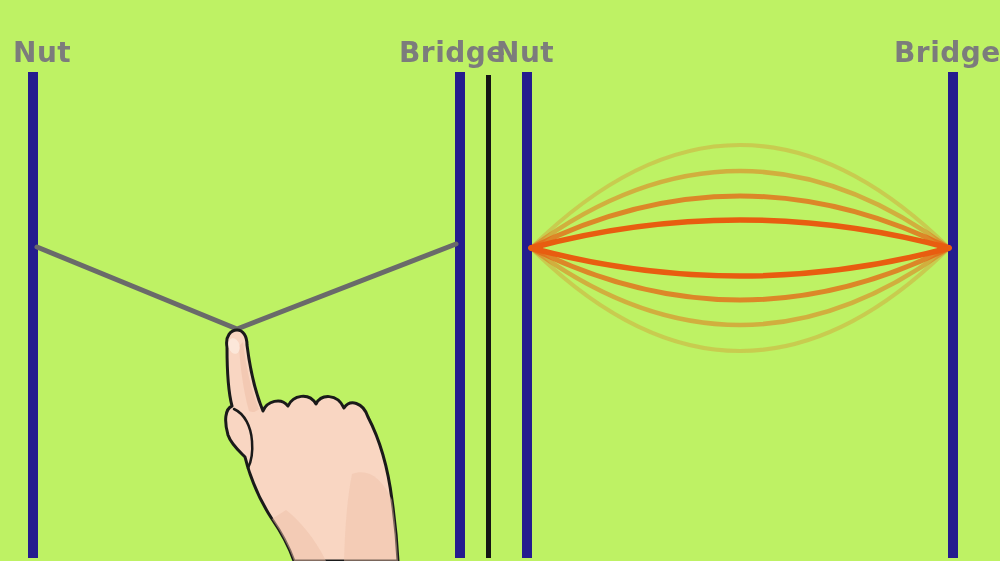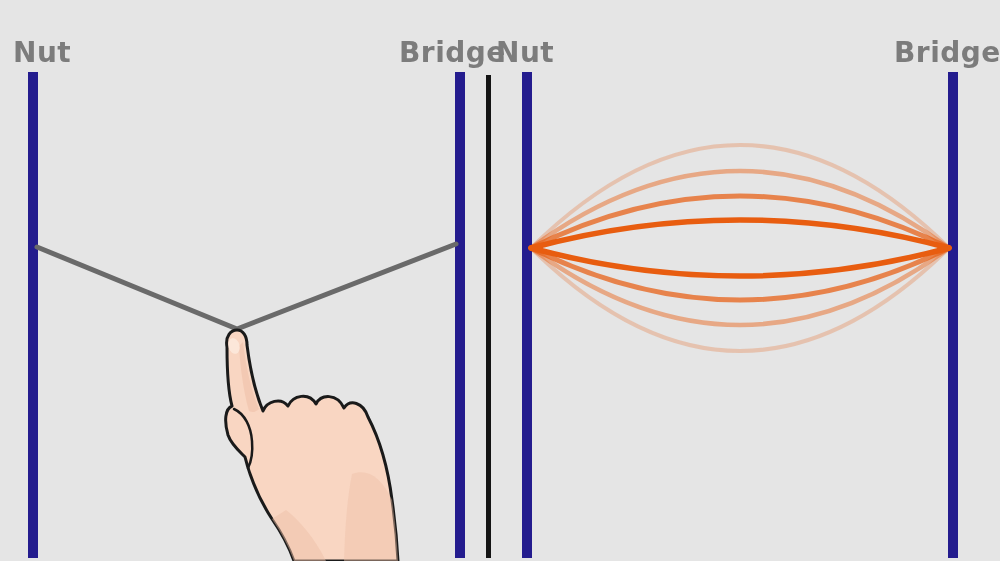--- a/index.html
+++ b/index.html
@@ -1,20 +1,20 @@
 <!DOCTYPE html>
 <html><head>
 <meta charset="utf-8">
 <style>
   html, body { margin: 0; padding: 0; background: #ffffff; }
   .stage {
     position: relative;
     width: 1000px;
     height: 561px;
-    background: #e5e5e5;
+    background: #bef264;
     overflow: hidden;
     font-family: "DejaVu Sans", "Liberation Sans", sans-serif;
   }
   .label {
     position: absolute;
     top: 36px;
     font-size: 28px;
     font-weight: 700;
     color: #7c7c7c;
     letter-spacing: 0.5px;

